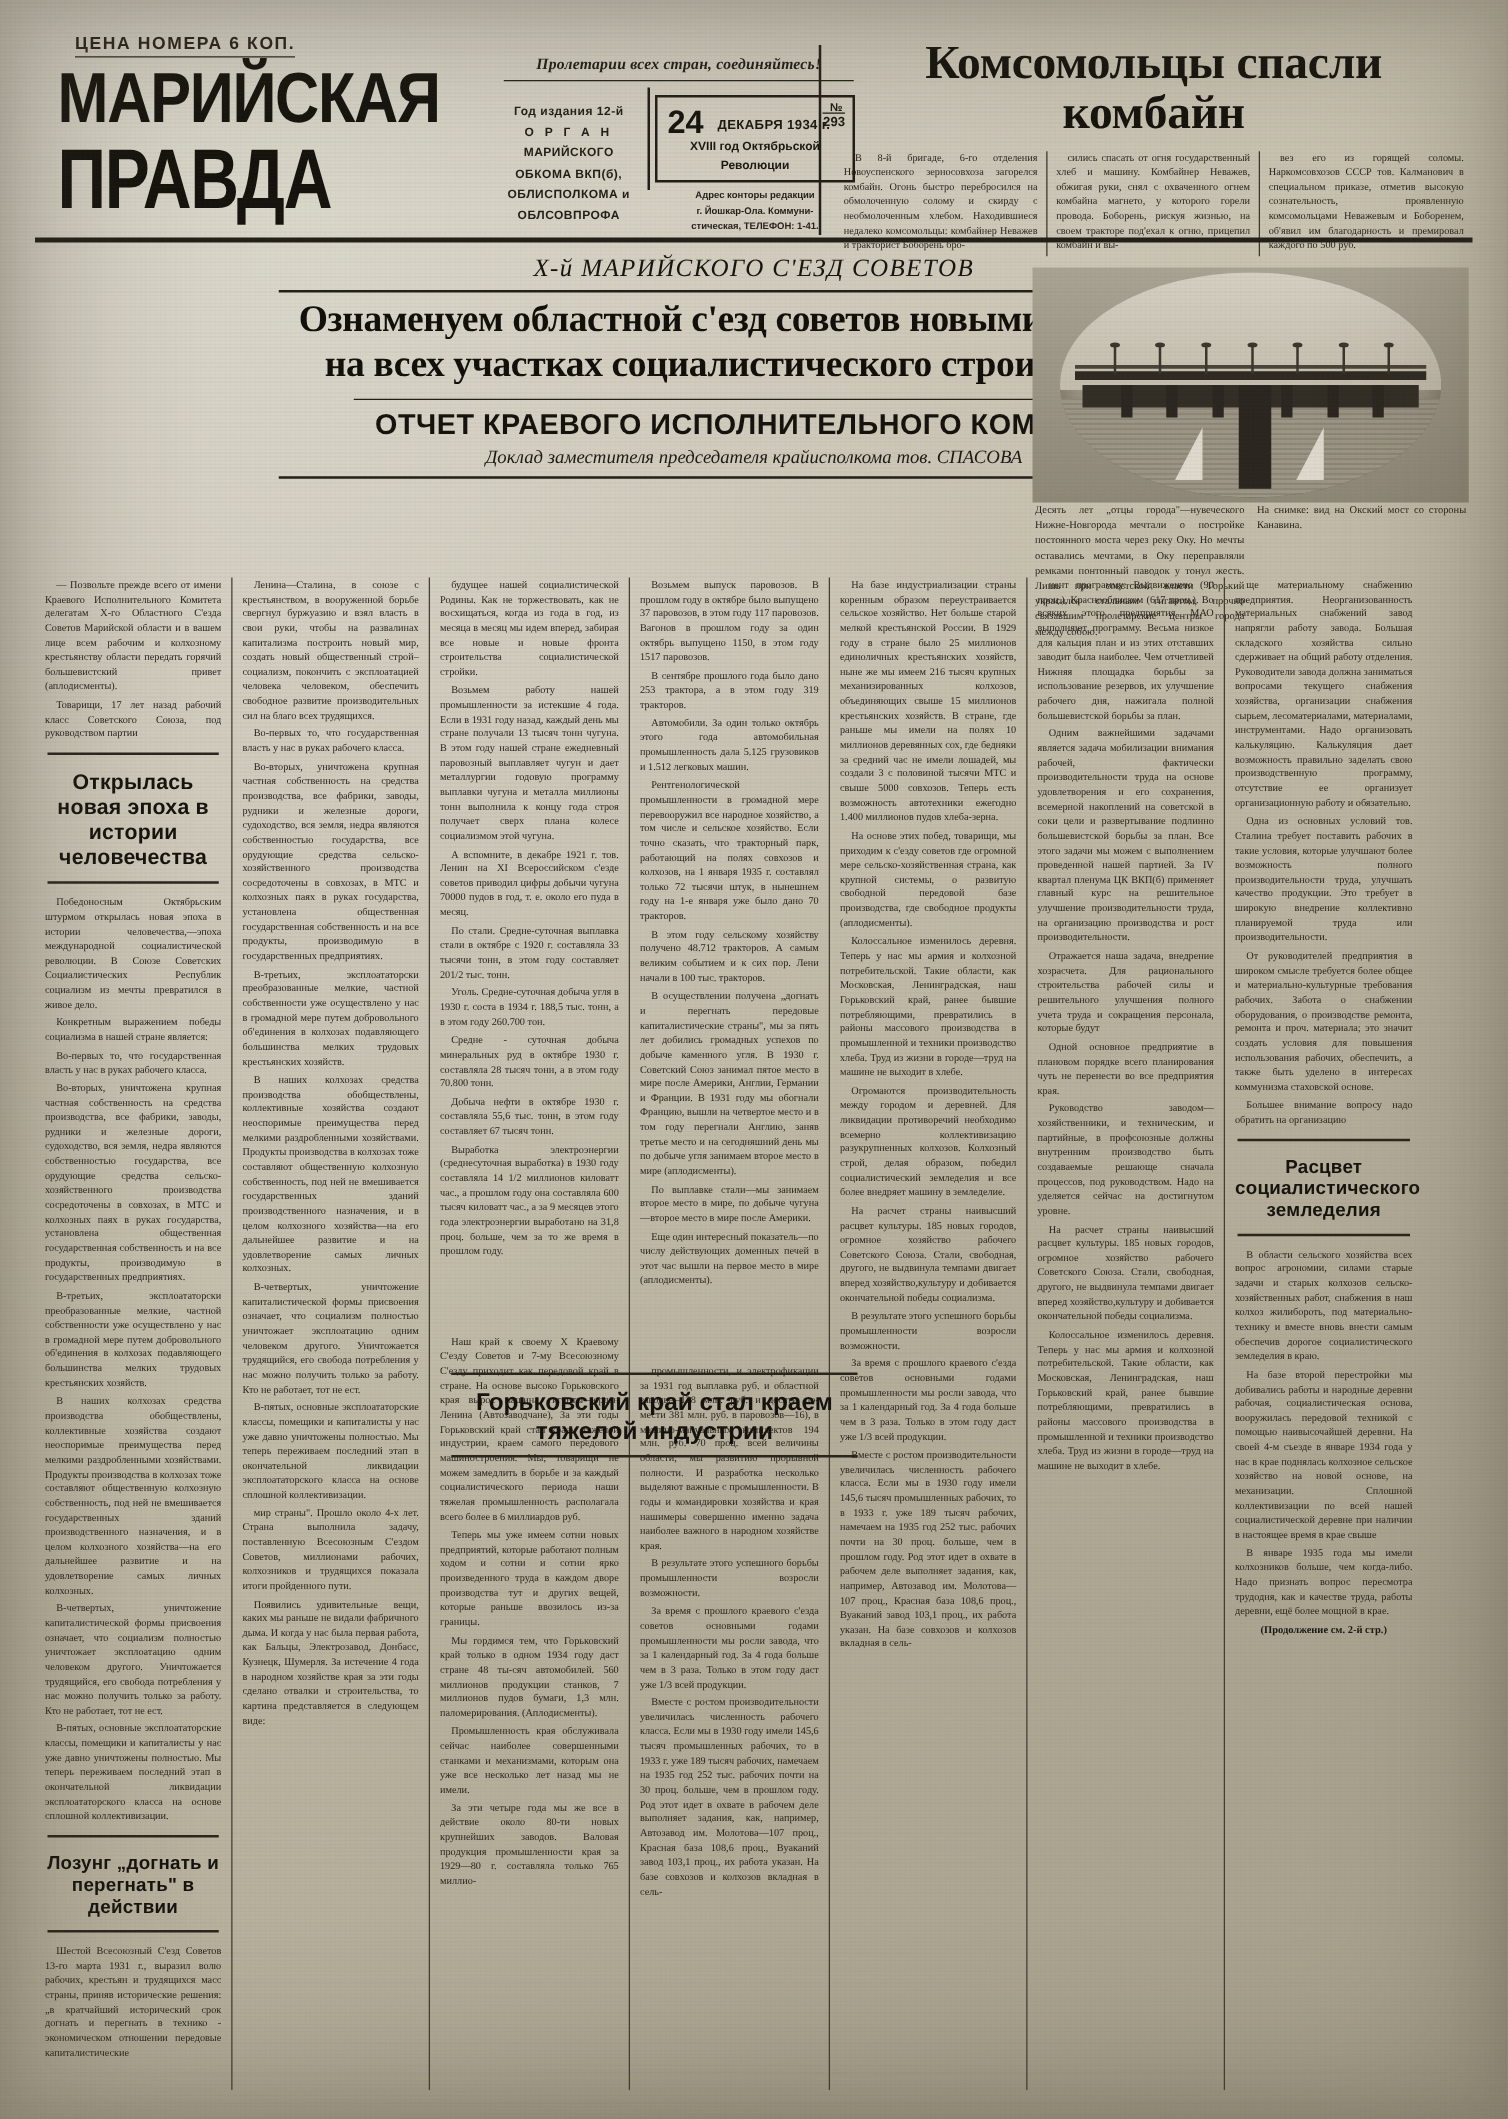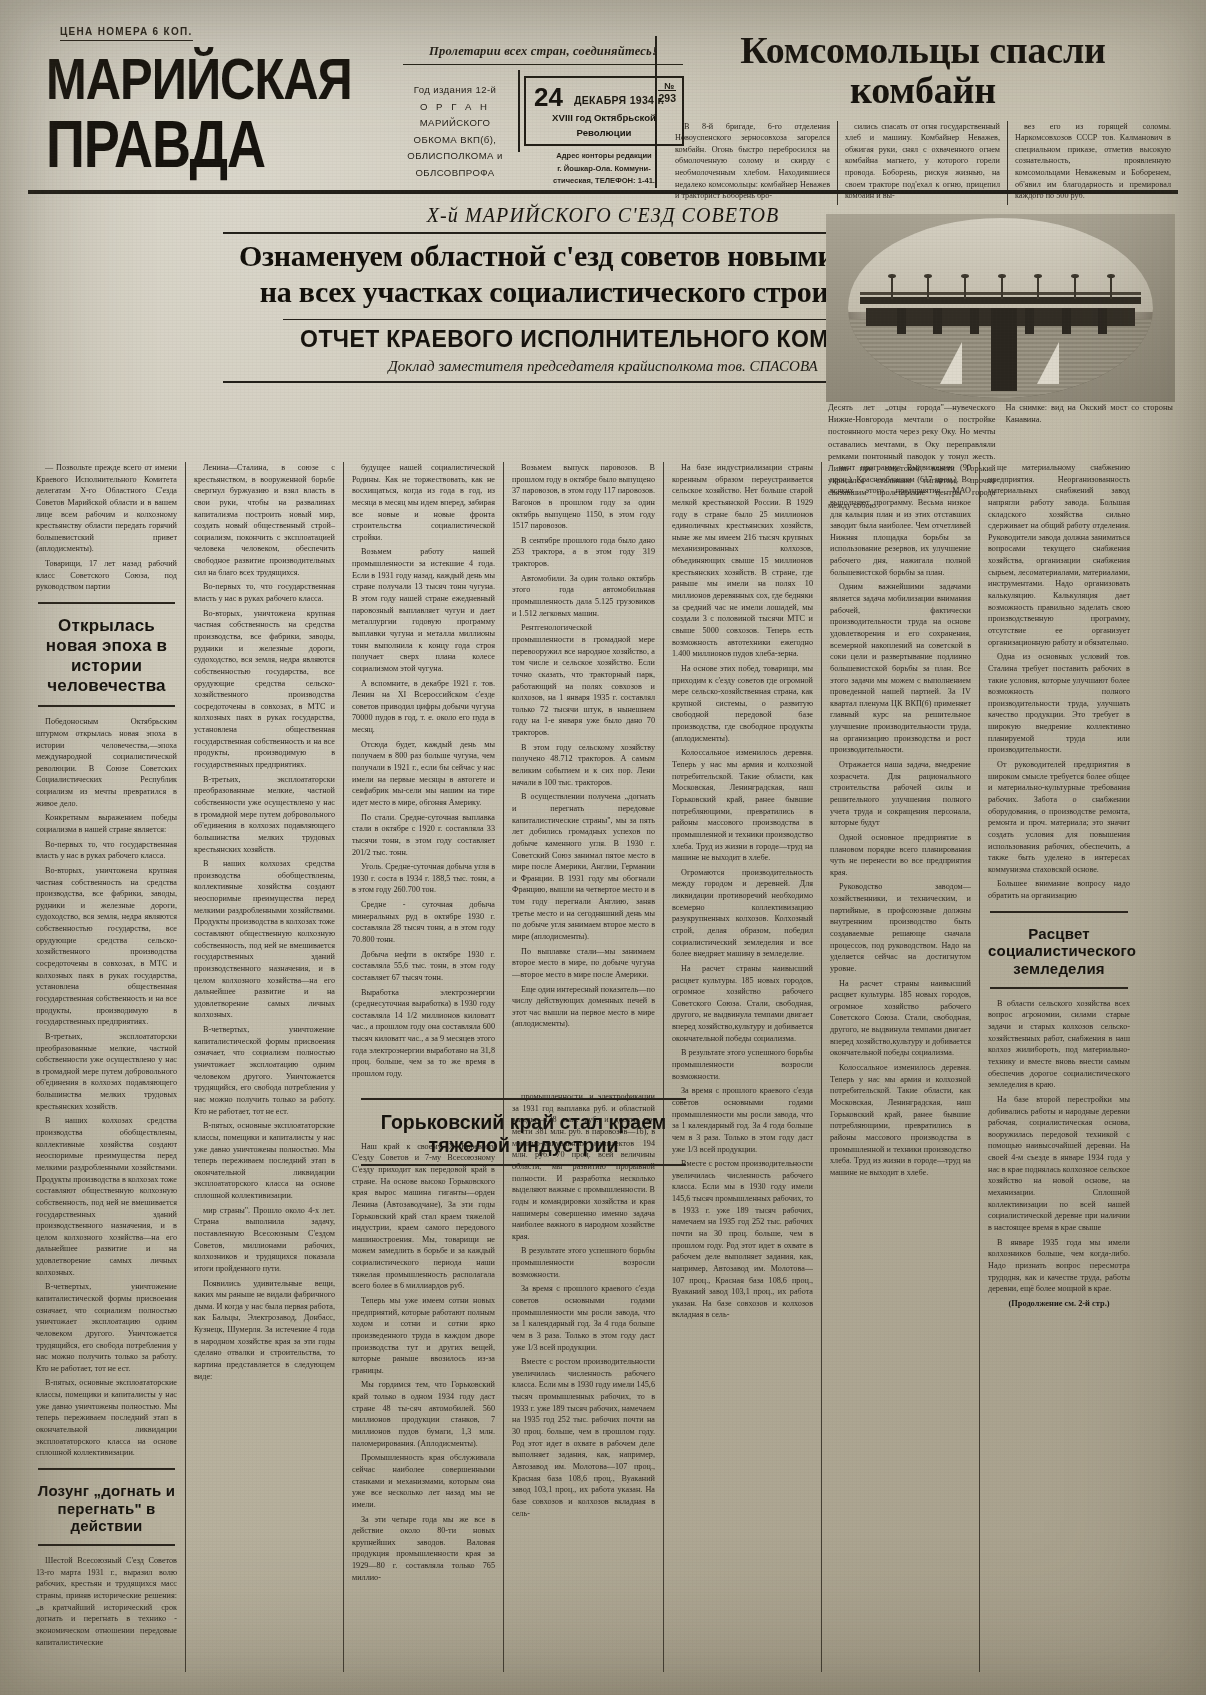--- a/index.html
+++ b/index.html
@@ -32,40 +32,40 @@
   #page{position:absolute;left:28px;top:18px;width:1150px;height:1660px;}
 
   .rule{background:#221f19;}
   .thin{height:1px;}
   .med{height:2px;}
   .thick{height:4px;}
 
   
   #masthead{position:absolute;left:0;top:0;width:1150px;height:160px;}
   #price{
-    position:absolute;left:32px;top:8px;font-size:10px;letter-spacing:1.3px;
+    position:absolute;left:32px;top:8px;font-size:14px;letter-spacing:1.3px;
     font-family:"Liberation Sans",sans-serif;font-weight:700;color:#2a251d;
     border-bottom:1.5px solid #2a251d;padding-bottom:3px;
   }
   #logo{
     position:absolute;left:18px;top:36px;width:325px;
     font-family:"Liberation Sans",sans-serif;font-weight:700;
     color:#16130e;line-height:.92;letter-spacing:-1px;
   }
   #logo .l1{font-size:48px;display:block;transform:scaleY(1.18) scaleX(1.02);transform-origin:left top;}
   #logo .l2{font-size:52px;display:block;margin-top:16px;transform:scaleY(1.30) scaleX(1.04);transform-origin:left top;}
 
   #slogan{
     position:absolute;left:375px;top:26px;width:280px;text-align:center;
     font-style:italic;font-weight:700;font-size:12.5px;color:#211d16;
     border-bottom:1.6px solid #262219;padding-bottom:5px;letter-spacing:.2px;
   }
   #impr{
     position:absolute;left:368px;top:64px;width:118px;text-align:center;
-    font-family:"Liberation Sans",sans-serif;font-size:9.6px;font-weight:400;
+    font-family:"Liberation Sans",sans-serif;font-size:9.6px;font-weight:700;
     line-height:1.72;color:#221e17;letter-spacing:.4px;
   }
   #impr .sp{letter-spacing:3px;}
   #datebox{
     position:absolute;left:496px;top:58px;width:156px;height:66px;
     border:2px solid #221e17;
   }
   #datebox .big{
     position:absolute;left:8px;top:6px;font-family:"Liberation Sans",sans-serif;
     font-weight:700;font-size:26px;line-height:1;color:#16130e;
@@ -346,21 +346,20 @@
           <p>мир страны". Прошло около 4-х лет. Страна выполнила задачу, поставленную Всесоюзным С'ездом Советов, миллионами рабочих, колхозников и трудящихся показала итоги пройденного пути.</p>
           <p>Появились удивительные вещи, каких мы раньше не видали фабричного дыма. И когда у нас была первая работа, как Бальцы, Электрозавод, Донбасс, Кузнецк, Шумерля. За истечение 4 года в народном хозяйстве края за эти годы сделано отвалки и строительства, то картина представляется в следующем виде:</p>
         </div>
       </div>
 
       <div class="col c3">
         <div class="body">
           <p>будущее нашей социалистической Родины. Как не торжествовать, как не восхищаться, когда из года в год, из месяца в месяц мы идем вперед, забирая все новые и новые фронта строительства социалистической стройки.</p>
           <p>Возьмем работу нашей промышленности за истекшие 4 года. Если в 1931 году назад, каждый день мы стране получали 13 тысяч тонн чугуна. В этом году нашей стране ежедневный паровозный выплавляет чугун и дает металлургии годовую программу выплавки чугуна и металла миллионы тонн выполнила к концу года строя получает сверх плана колесе социализмом этой чугуна.</p>
           <p>А вспомните, в декабре 1921 г. тов. Ленин на XI Всероссийском с'езде советов приводил цифры добычи чугуна 70000 пудов в год, т. е. около его пуда в месяц.</p>
-          <p>Отсюда будет, каждый день мы получаем в 800 раз больше чугуна, чем получали в 1921 г., если бы сейчас у нас имели на первые месяцы в автогете и сеяфабрик мы-сели мы нашим на тире идет место в мире, обгоняя Америку.</p>
           <p>По стали. Средне-суточная выплавка стали в октябре с 1920 г. составляла 33 тысячи тонн, в этом году составляет 201/2 тыс. тонн.</p>
           <p>Уголь. Средне-суточная добыча угля в 1930 г. соста в 1934 г. 188,5 тыс. тонн, а в этом году 260.700 тон.</p>
           <p>Средне - суточная добыча минеральных руд в октябре 1930 г. составляла 28 тысяч тонн, а в этом году 70.800 тонн.</p>
           <p>Добыча нефти в октябре 1930 г. составляла 55,6 тыс. тонн, в этом году составляет 67 тысяч тонн.</p>
           <p>Выработка электроэнергии (среднесуточная выработка) в 1930 году составляла 14 1/2 миллионов киловатт час., а прошлом году она составляла 600 тысяч киловатт час., а за 9 месяцев этого года электроэнергии выработано на 31,8 проц. больше, чем за то же время в прошлом году.</p>
         </div>
         <div style="height:58px;"></div>
         <div class="body">
           <p>Наш край к своему X Краевому С'езду Советов и 7-му Всесоюзному С'езду приходит как передовой край в стране. На основе высоко Горьковского края вырос машина гиганты—орден Ленина (Автозаводчане), За эти годы Горьковский край стал краем тяжелой индустрии, краем самого передового машиностроения. Мы, товарищи не можем замедлить в борьбе и за каждый социалистического периода наши тяжелая промышленность располагала всего более в 6 миллиардов руб.</p>
           <p>Теперь мы уже имеем сотни новых предприятий, которые работают полным ходом и сотни и сотни ярко произведенного труда в каждом дворе производства тут и других вещей, которые раньше ввозилось из-за границы.</p>

